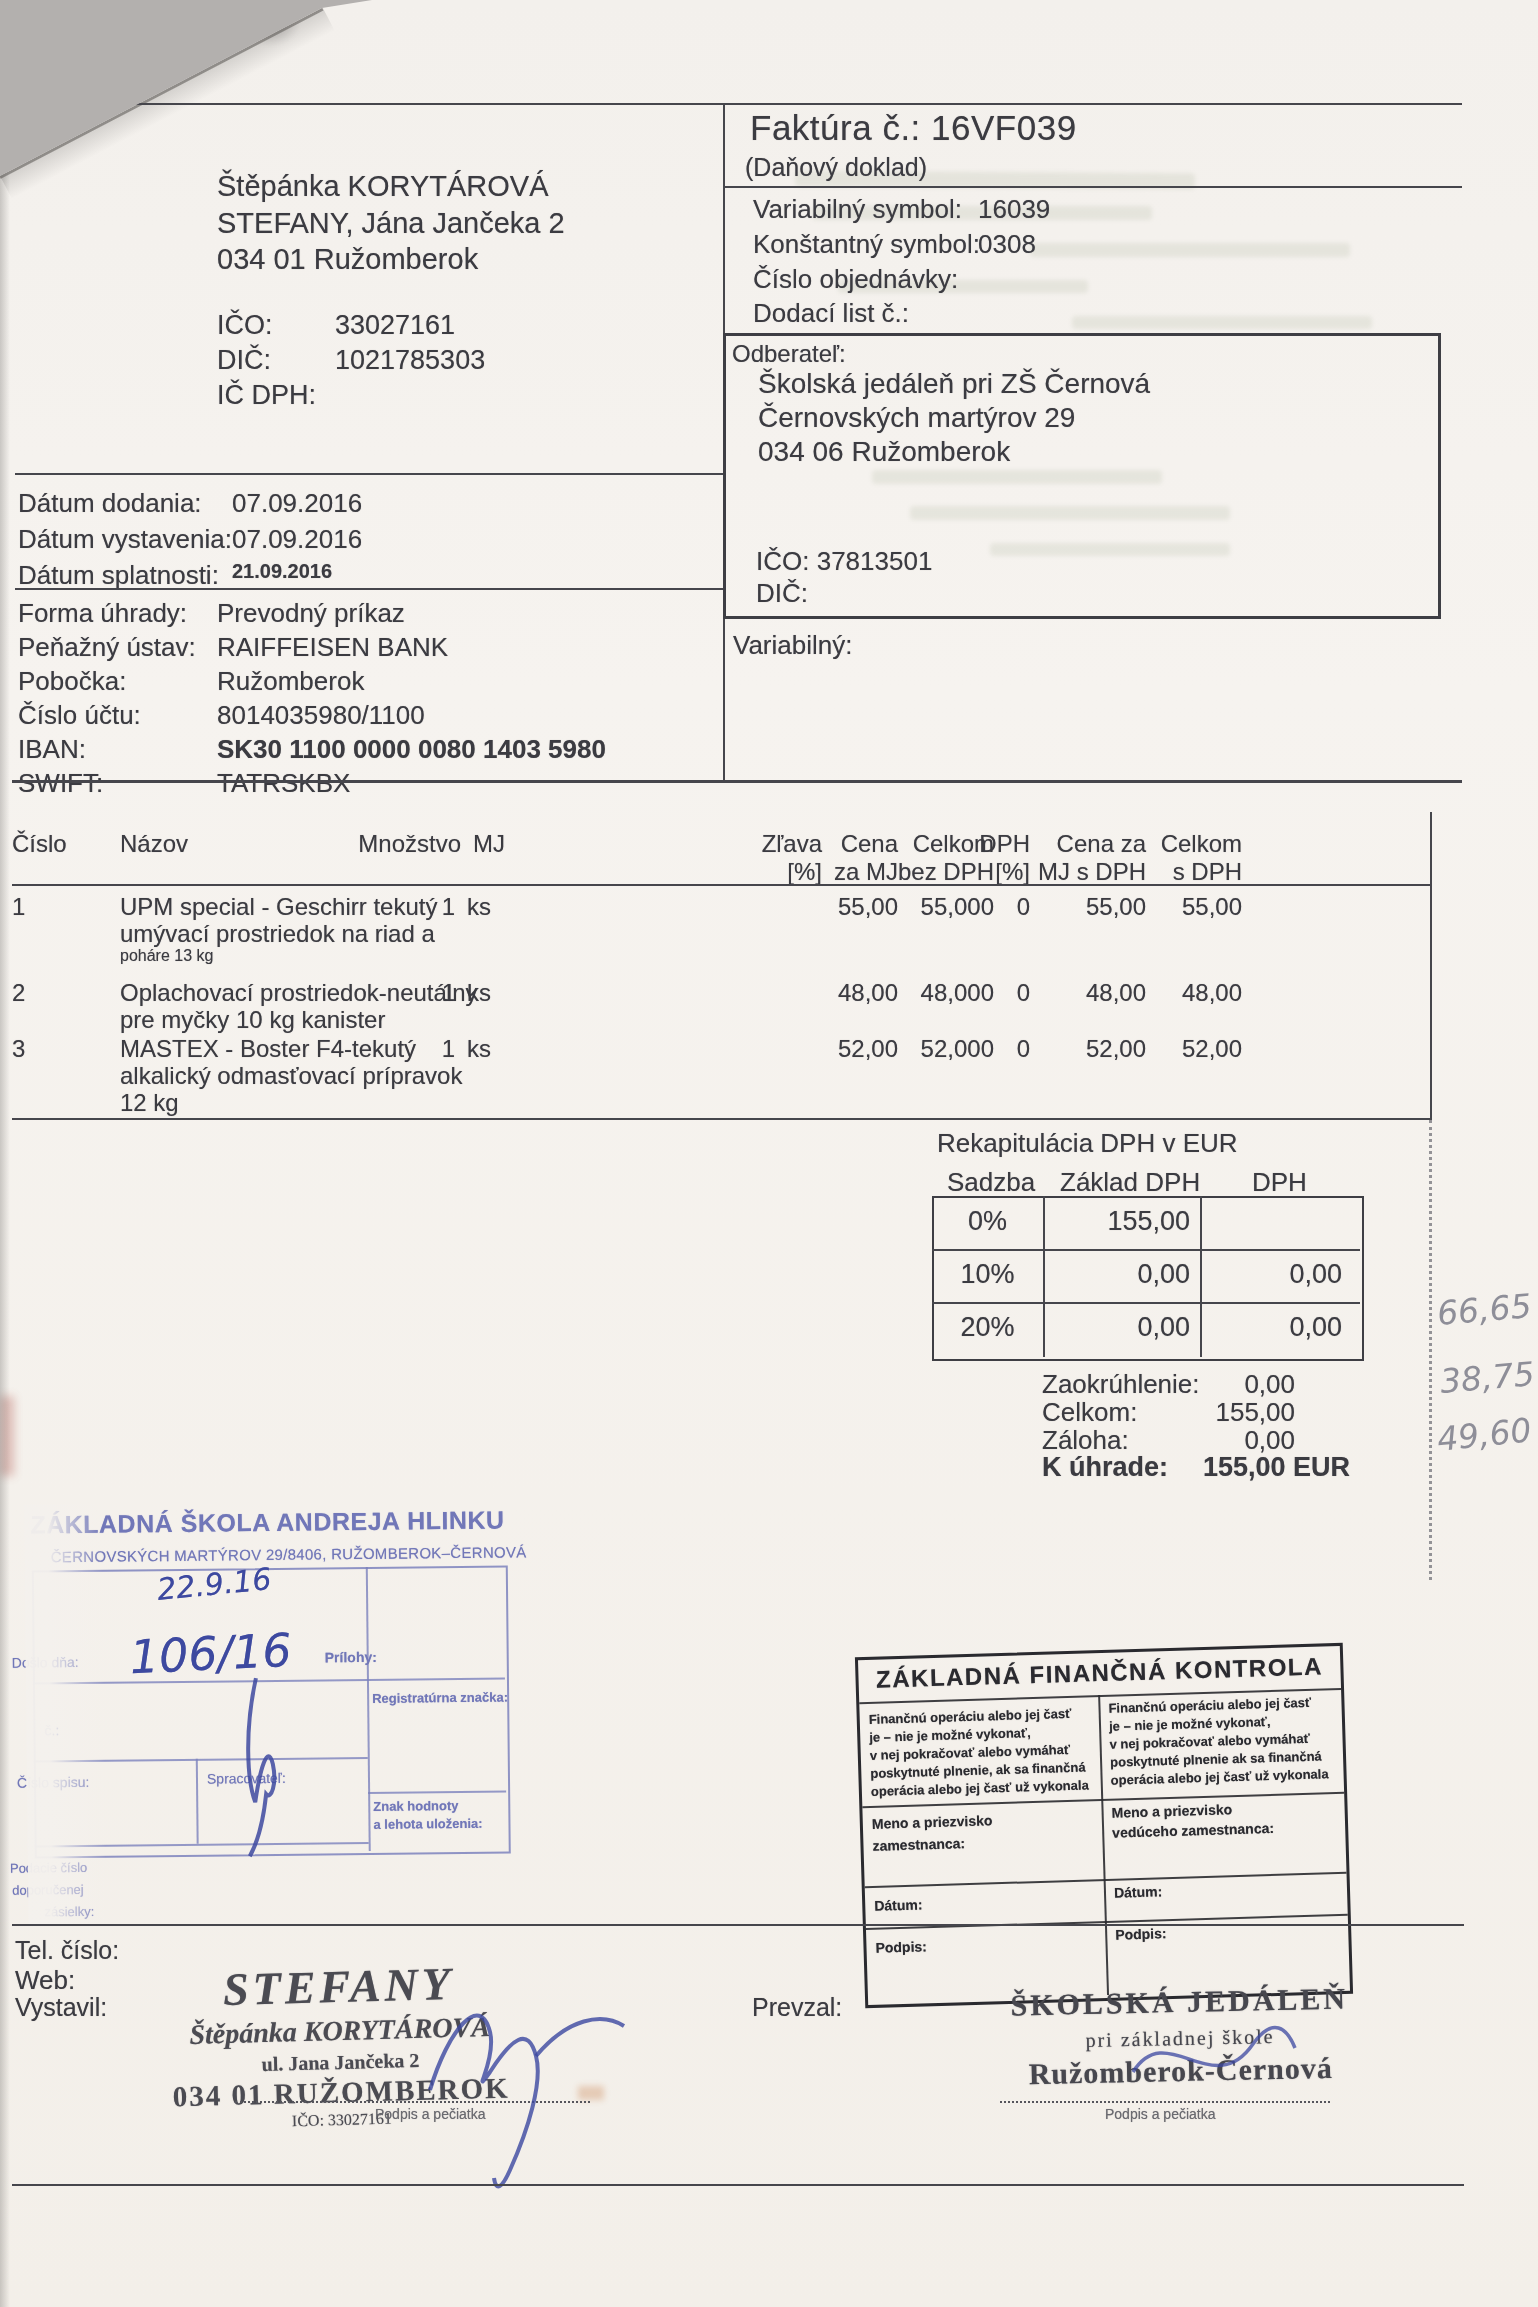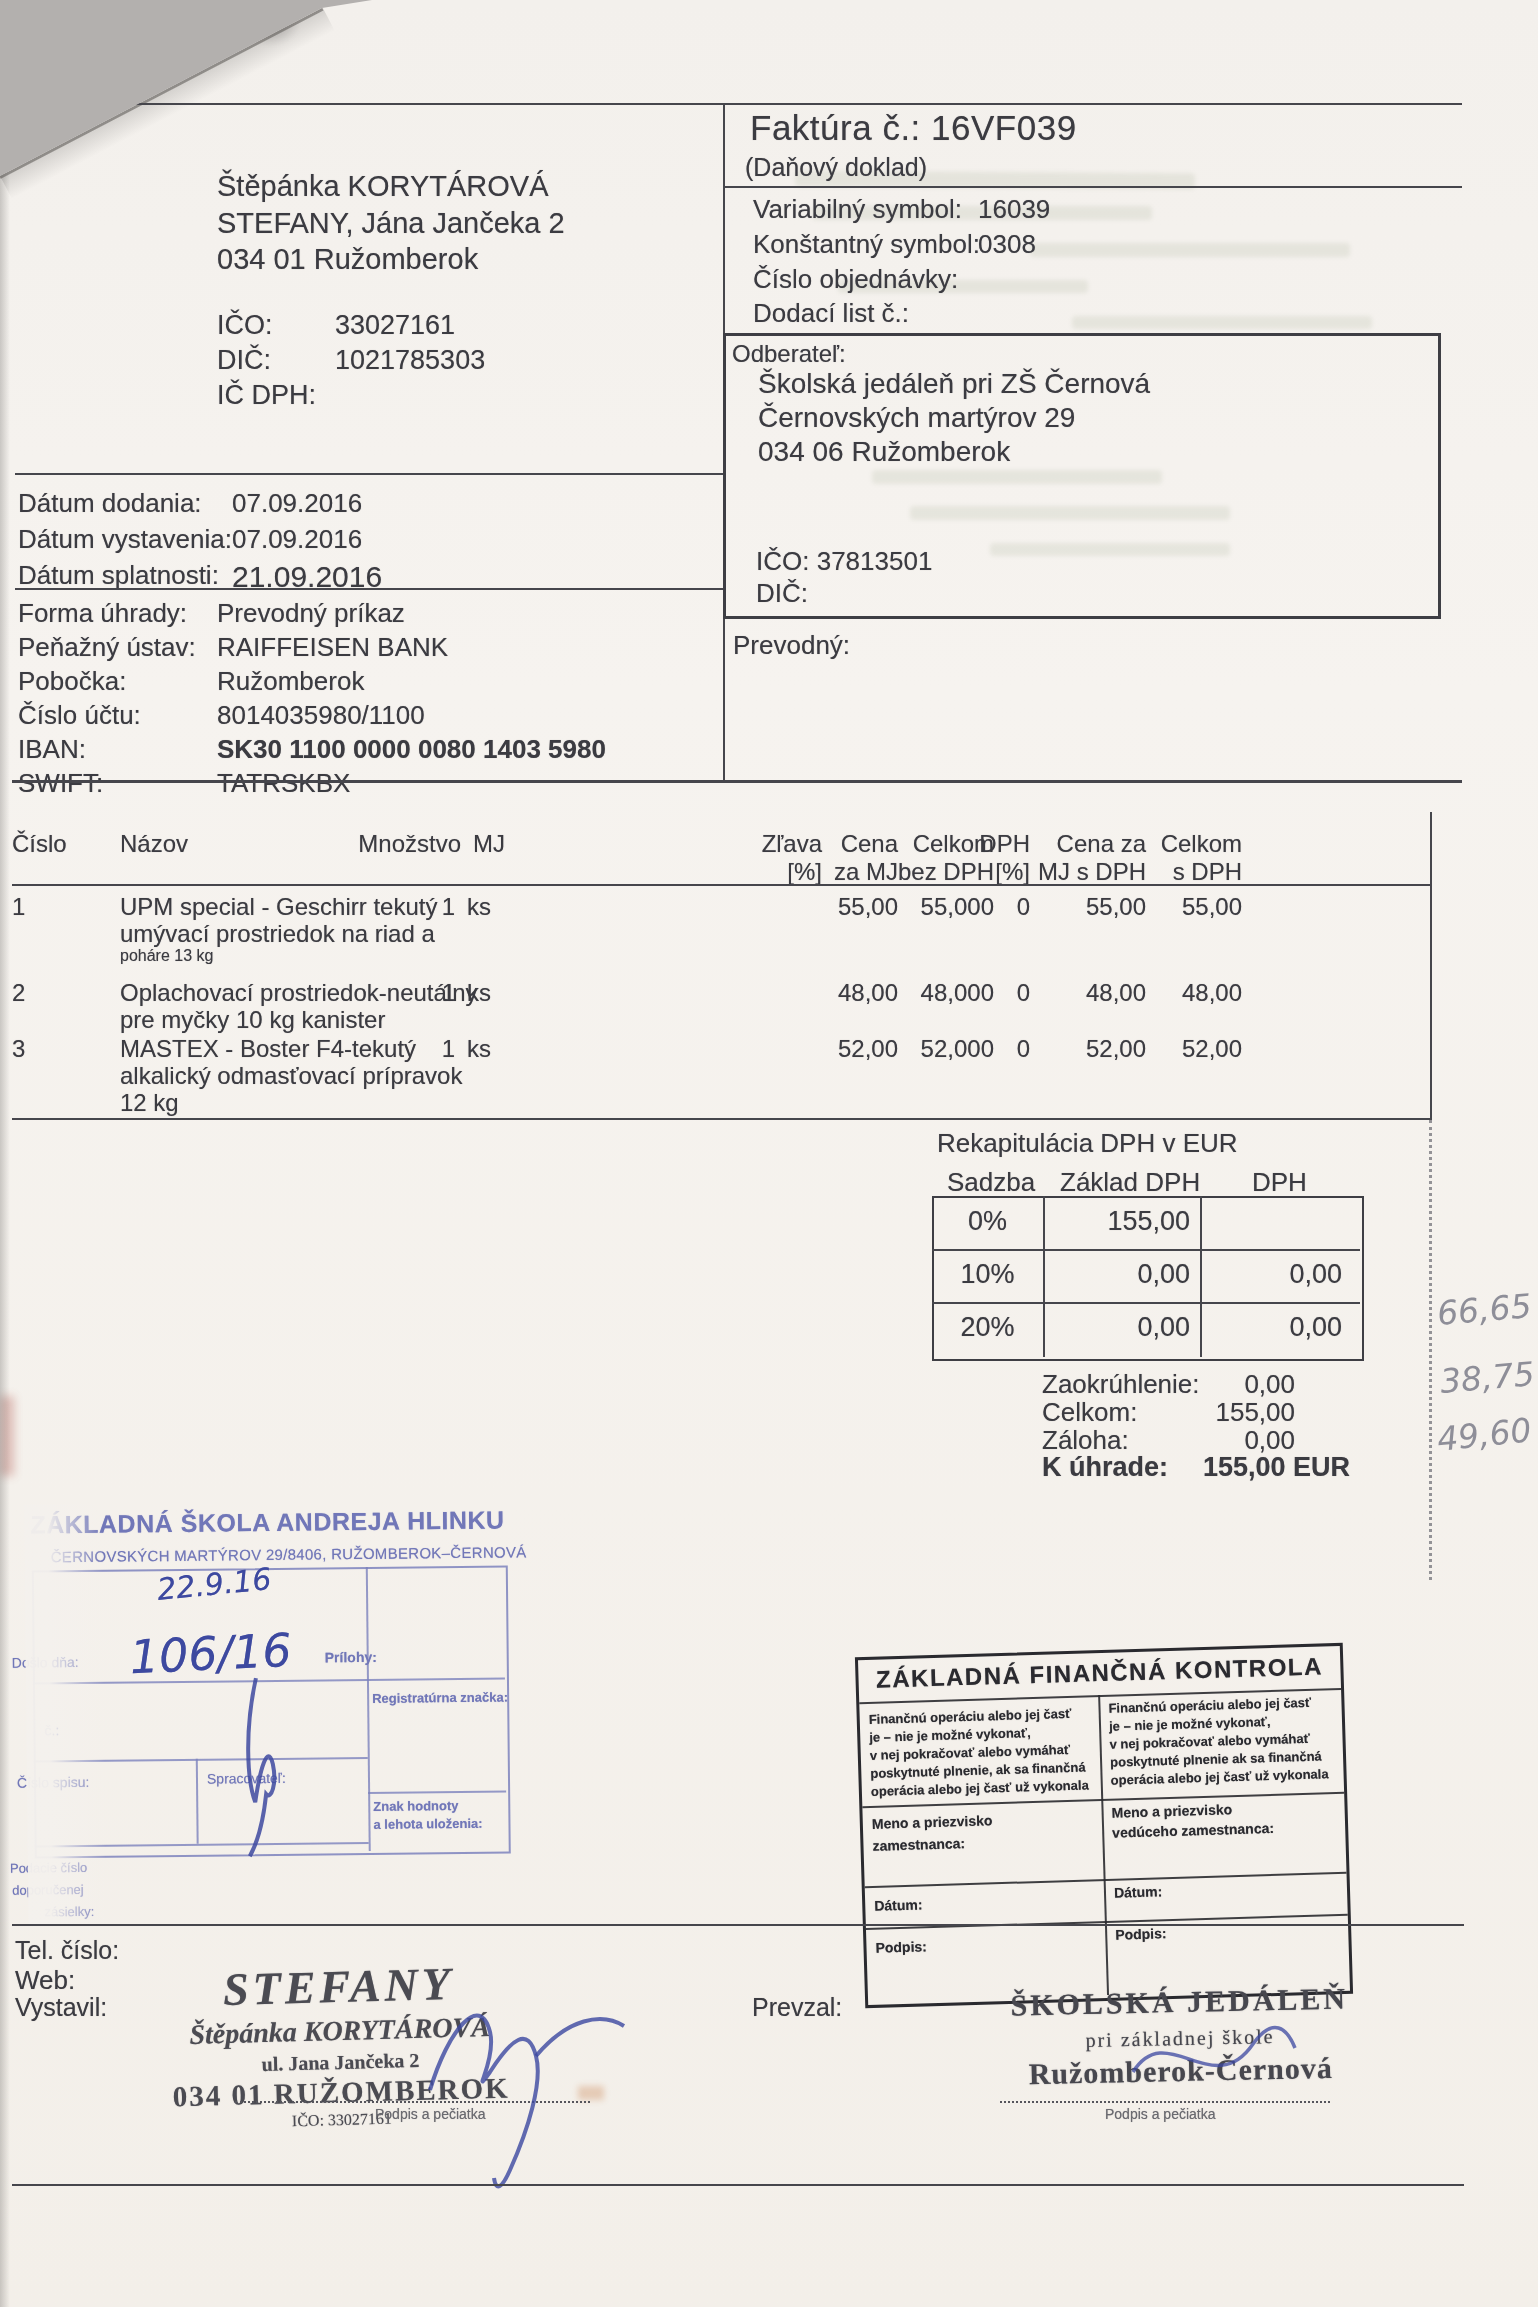--- a/index.html
+++ b/index.html
@@ -67,29 +67,29 @@
     <div class="t" style="left:335px;top:345px;font-size:27px">1021785303</div>
     <div class="t" style="left:217px;top:380px;font-size:27px">IČ DPH:</div>
 
     <div class="abs" style="left:723px;top:333px;width:712px;height:280px;border:3px solid #3e3e44"></div>
     <div class="t" style="left:732px;top:340px;font-size:24px">Odberateľ:</div>
     <div class="t" style="left:758px;top:368px;font-size:28px">Školská jedáleň pri ZŠ Černová</div>
     <div class="t" style="left:758px;top:402px;font-size:28px">Černovských martýrov 29</div>
     <div class="t" style="left:758px;top:436px;font-size:28px">034 06  Ružomberok</div>
     <div class="t" style="left:756px;top:546px;font-size:26px">IČO: 37813501</div>
     <div class="t" style="left:756px;top:578px;font-size:26px">DIČ:</div>
-    <div class="t" style="left:733px;top:630px;font-size:26px">Prevodný:</div>
+    <div class="t" style="left:733px;top:630px;font-size:26px">Variabilný:</div>
 
     <div class="ln" style="left:15px;top:473px;width:708px;height:2px"></div>
     <div class="t" style="left:18px;top:488px;font-size:26px">Dátum dodania:</div>
     <div class="t" style="left:232px;top:488px;font-size:26px">07.09.2016</div>
     <div class="t" style="left:18px;top:524px;font-size:26px">Dátum vystavenia:</div>
     <div class="t" style="left:232px;top:524px;font-size:26px">07.09.2016</div>
     <div class="t" style="left:18px;top:560px;font-size:26px">Dátum splatnosti:</div>
-    <div class="t" style="left:232px;top:560px;font-size:30px;font-weight:400">21.09.2016</div>
+    <div class="t" style="left:232px;top:560px;font-size:20px;font-weight:700">21.09.2016</div>
     <div class="ln" style="left:15px;top:588px;width:708px;height:2px"></div>
 
     <div class="t" style="left:18px;top:598px;font-size:26px">Forma úhrady:</div>
     <div class="t" style="left:217px;top:598px;font-size:26px">Prevodný príkaz</div>
     <div class="t" style="left:18px;top:632px;font-size:26px">Peňažný ústav:</div>
     <div class="t" style="left:217px;top:632px;font-size:26px">RAIFFEISEN BANK</div>
     <div class="t" style="left:18px;top:666px;font-size:26px">Pobočka:</div>
     <div class="t" style="left:217px;top:666px;font-size:26px">Ružomberok</div>
     <div class="t" style="left:18px;top:700px;font-size:26px">Číslo účtu:</div>
     <div class="t" style="left:217px;top:700px;font-size:26px">8014035980/1100</div>

